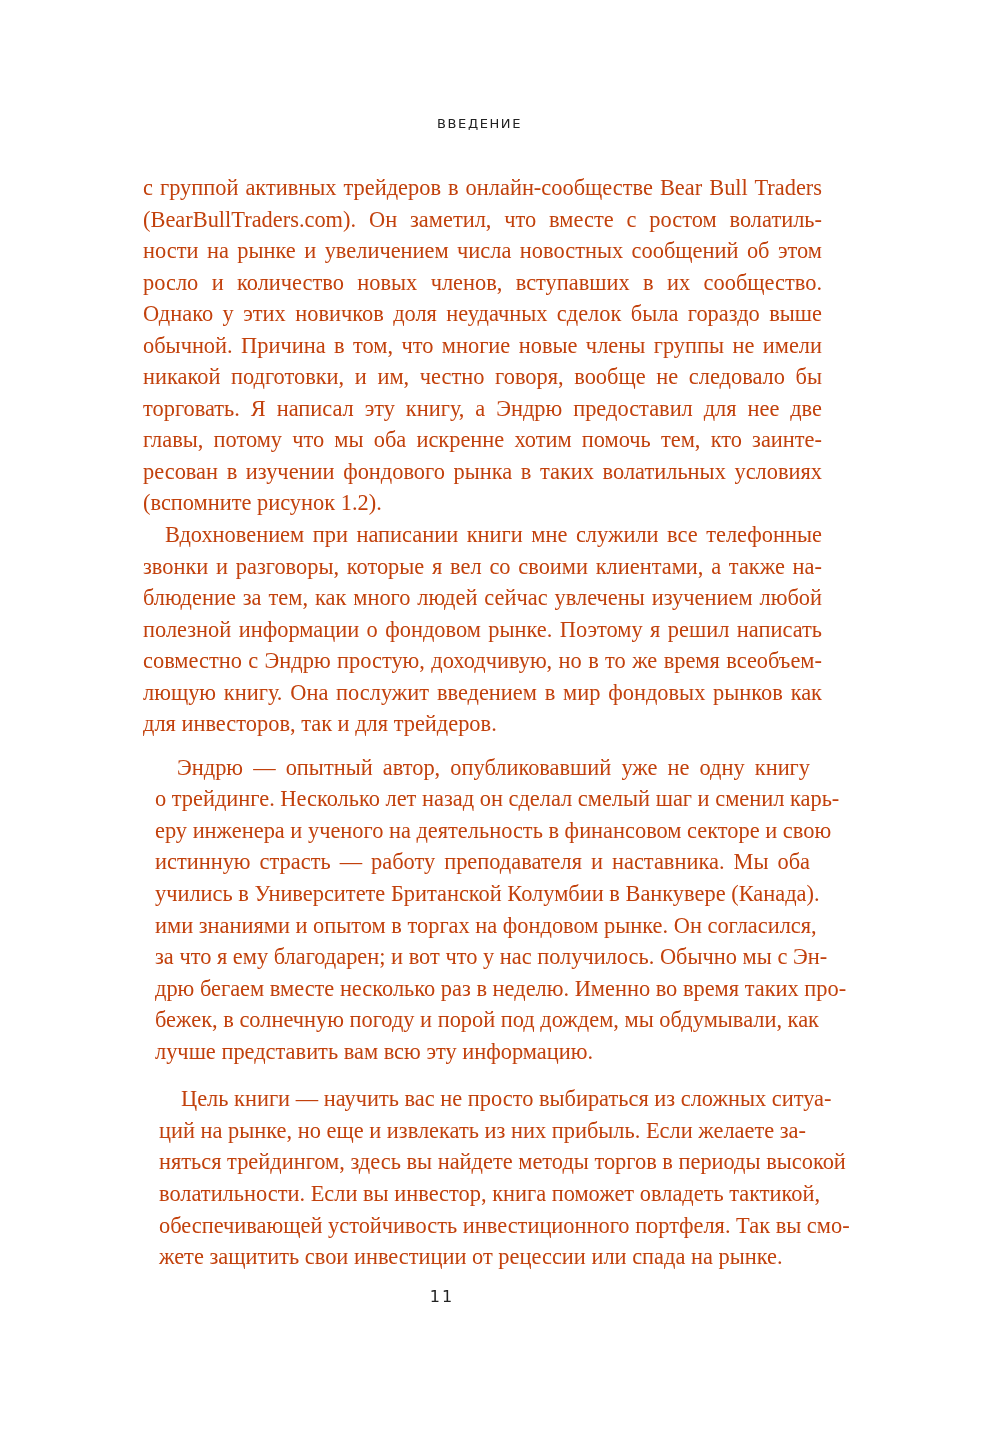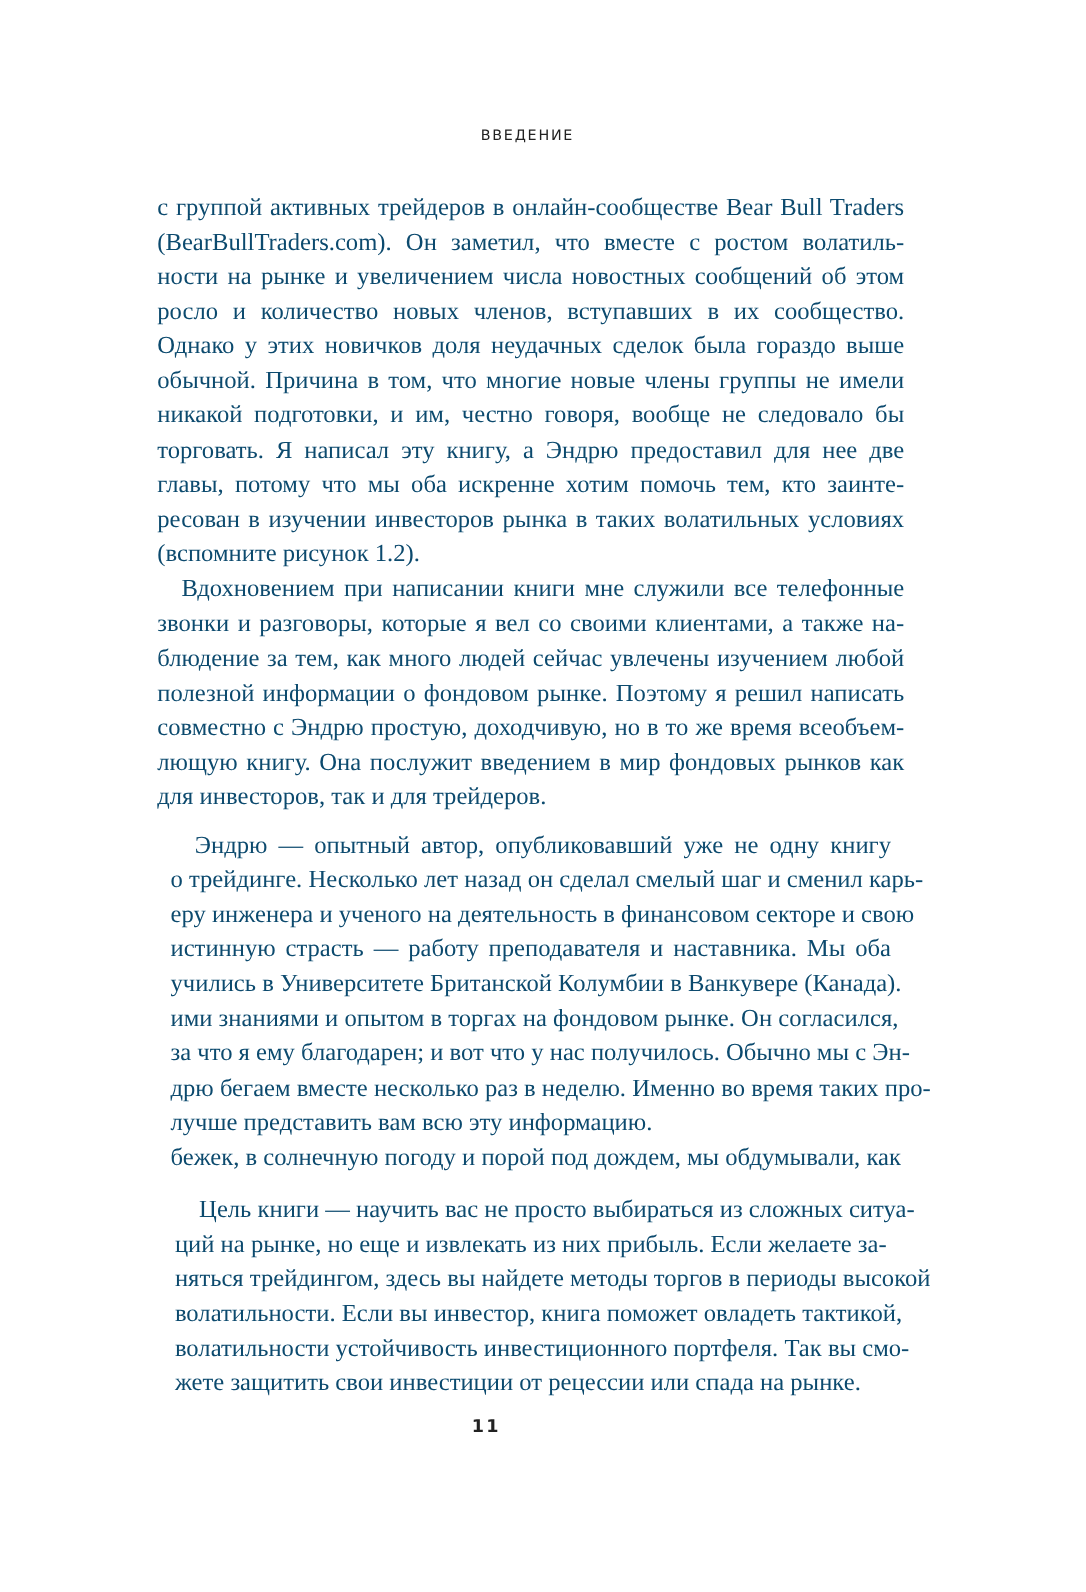--- a/index.html
+++ b/index.html
@@ -26,21 +26,21 @@
       color: #222;
     }
     .text-block {
       position: absolute;
       top: 172px;
       left: 143px;
       width: 679px;
       font-family: "Liberation Serif", serif;
       font-size: 22.4px;
       line-height: 31.55px;
-      color: #0c4a6e;
+      color: #c2410c;
     }
     .line {
       display: block;
       white-space: nowrap;
       text-align: justify;
       text-align-last: justify;
       height: 31.55px;
     }
     .line.last {
       text-align-last: left;
@@ -48,66 +48,65 @@
     .folio {
       position: absolute;
       top: 1287px;
       left: 0;
       width: 884px;
       text-align: center;
       font-family: "DejaVu Sans", sans-serif;
       font-size: 16px;
       letter-spacing: 2px;
       color: #222;
-      font-weight: bold;
     }
   </style>
 </head>
 <body>
 
 <div class="running-head">ВВЕДЕНИЕ</div>
 
 <div class="text-block">
   <p style="margin:0">
     <span class="line">с группой активных трейдеров в онлайн-сообществе Bear Bull Traders</span>
     <span class="line">(BearBullTraders.com). Он заметил, что вместе с ростом волатиль-</span>
     <span class="line">ности на рынке и увеличением числа новостных сообщений об этом</span>
     <span class="line">росло и количество новых членов, вступавших в их сообщество.</span>
     <span class="line">Однако у этих новичков доля неудачных сделок была гораздо выше</span>
     <span class="line">обычной. Причина в том, что многие новые члены группы не имели</span>
     <span class="line">никакой подготовки, и им, честно говоря, вообще не следовало бы</span>
     <span class="line">торговать. Я написал эту книгу, а Эндрю предоставил для нее две</span>
     <span class="line">главы, потому что мы оба искренне хотим помочь тем, кто заинте-</span>
-    <span class="line">ресован в изучении инвесторов рынка в таких волатильных условиях</span>
+    <span class="line">ресован в изучении фондового рынка в таких волатильных условиях</span>
     <span class="line last">(вспомните рисунок 1.2).</span>
   </p>
   <p style="margin:0">
     <span class="line" style="padding-left:22px"><span>Вдохновением при написании книги мне служили все телефонные</span></span>
     <span class="line">звонки и разговоры, которые я вел со своими клиентами, а также на-</span>
     <span class="line">блюдение за тем, как много людей сейчас увлечены изучением любой</span>
     <span class="line">полезной информации о фондовом рынке. Поэтому я решил написать</span>
     <span class="line">совместно с Эндрю простую, доходчивую, но в то же время всеобъем-</span>
     <span class="line">лющую книгу. Она послужит введением в мир фондовых рынков как</span>
     <span class="line last">для инвесторов, так и для трейдеров.</span>
   </p>
   <p style="margin:12px">
     <span class="line" style="padding-left:22px"><span>Эндрю — опытный автор, опубликовавший уже не одну книгу</span></span>
     <span class="line">о трейдинге. Несколько лет назад он сделал смелый шаг и сменил карь-</span>
     <span class="line">еру инженера и ученого на деятельность в финансовом секторе и свою</span>
     <span class="line">истинную страсть — работу преподавателя и наставника. Мы оба</span>
     <span class="line">учились в Университете Британской Колумбии в Ванкувере (Канада).</span>
     <span class="line">ими знаниями и опытом в торгах на фондовом рынке. Он согласился,</span>
     <span class="line">за что я ему благодарен; и вот что у нас получилось. Обычно мы с Эн-</span>
     <span class="line">дрю бегаем вместе несколько раз в неделю. Именно во время таких про-</span>
+    <span class="line">бежек, в солнечную погоду и порой под дождем, мы обдумывали, как</span>
     <span class="line last">лучше представить вам всю эту информацию.</span>
-    <span class="line">бежек, в солнечную погоду и порой под дождем, мы обдумывали, как</span>
   </p>
   <p style="margin:16px">
     <span class="line" style="padding-left:22px"><span>Цель книги — научить вас не просто выбираться из сложных ситуа-</span></span>
     <span class="line">ций на рынке, но еще и извлекать из них прибыль. Если желаете за-</span>
     <span class="line">няться трейдингом, здесь вы найдете методы торгов в периоды высокой</span>
     <span class="line">волатильности. Если вы инвестор, книга поможет овладеть тактикой,</span>
-    <span class="line">волатильности устойчивость инвестиционного портфеля. Так вы смо-</span>
+    <span class="line">обеспечивающей устойчивость инвестиционного портфеля. Так вы смо-</span>
     <span class="line last">жете защитить свои инвестиции от рецессии или спада на рынке.</span>
   </p>
 </div>
 
 <div class="folio">11</div>
 
 </body></html>

